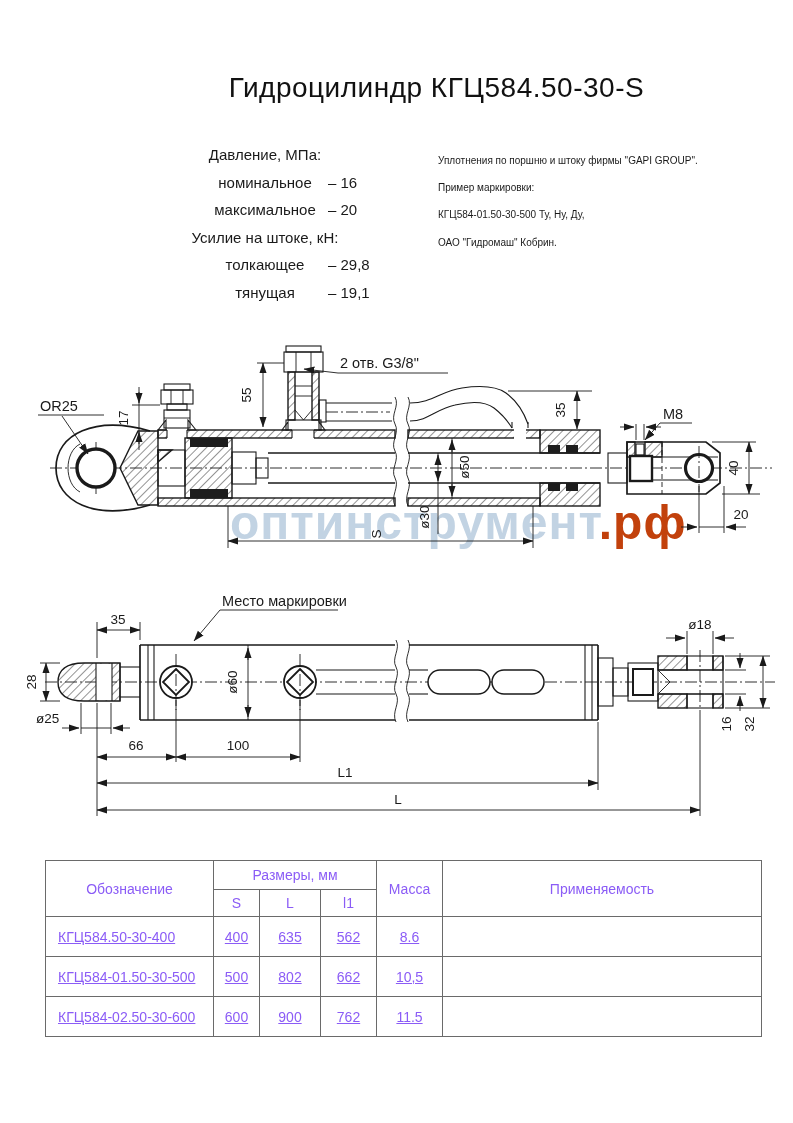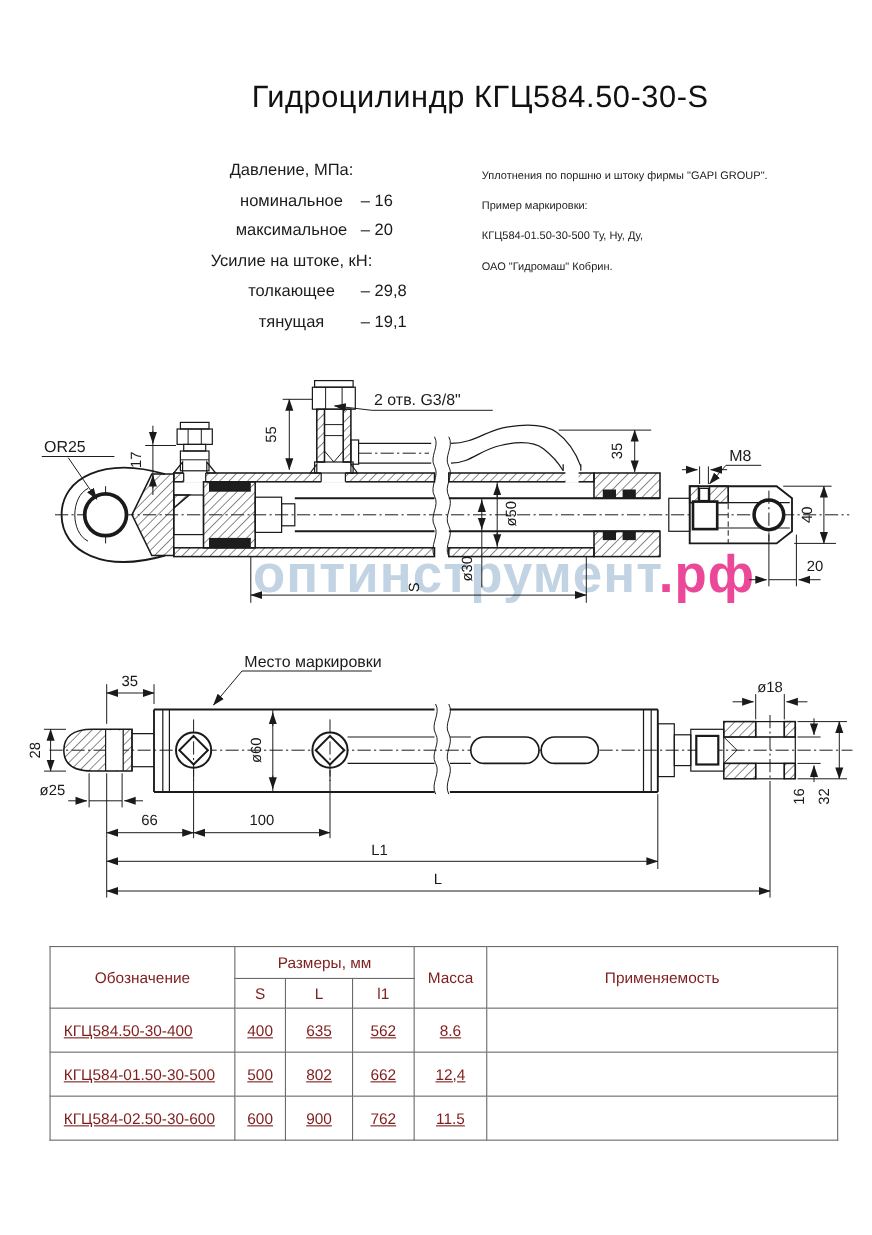--- a/index.html
+++ b/index.html
@@ -6,35 +6,35 @@
   #page{position:relative;width:793px;height:1123px;background:#fff;overflow:hidden;
         font-family:"Liberation Sans",sans-serif;color:#1a1a1a;}
   .abs{position:absolute;margin-left:40px;}
   #title{top:72px;left:0;width:793px;text-align:center;font-size:28px;letter-spacing:.5px;color:#111;}
   .specs{top:146px;left:60px;width:330px;font-size:15px;text-align:center;}
   .spec-row{position:relative;height:27.5px;}
   .spec-val{position:absolute;left:228px;top:0;}
   .note{top:147px;left:398px;width:370px;font-size:10px;line-height:27.2px;white-space:nowrap;}
   #watermark{top:495px;left:190px;font-size:48px;font-weight:700;letter-spacing:1px;
              color:#c2d3e3;z-index:1;white-space:nowrap;}
-  #watermark .wm2{color:#ec4899;}
+  #watermark .wm2{color:#c2410c;}
   svg{position:absolute;left:0;z-index:2;}
   svg text{font-family:"Liberation Sans",sans-serif;fill:#1a1a1a;}
   .dim{font-size:13.5px;}
   .lbl{font-size:14.5px;}
   .ln{stroke:#1a1a1a;stroke-width:1.7;fill:none;}
   .ln2{stroke:#1a1a1a;stroke-width:1.1;fill:none;}
   .thin{stroke:#1a1a1a;stroke-width:.9;fill:none;}
   .cl{stroke:#1a1a1a;stroke-width:.9;fill:none;stroke-dasharray:12 3 2 3;}
   .hatch{fill:url(#h);stroke:#1a1a1a;stroke-width:1.4;}
   .dark{fill:#1d1d1d;stroke:none;}
   .wh{fill:#fff;stroke:none;}
   
   #spec-table{position:absolute;left:45px;top:860px;z-index:2;border-collapse:collapse;
-              font-size:14px;color:#7f1d1d;}
+              font-size:14px;color:#8b5cf6;}
   #spec-table td,#spec-table th{border:1.6px solid #6a6a6a;font-weight:400;padding:0;text-align:center;}
   #spec-table .des{width:155px;text-align:left;padding-left:12px;}
   #spec-table .cs{width:45px;} #spec-table .clm{width:60px;} #spec-table .cl1{width:55px;}
   #spec-table .cm{width:65px;margin-left:12px;} #spec-table .ca{width:318px;}
   #spec-table tr.h1 td{height:28px;} #spec-table tr.h2 td{height:26px;}
   #spec-table tr.r td{height:39px;text-decoration:underline;}
 </style>
 </head>
 <body>
 
@@ -447,21 +447,21 @@
       <td>635</td>
       <td>562</td>
       <td>8.6</td>
       <td></td>
     </tr>
     <tr class="r">
       <td class="des">КГЦ584-01.50-30-500</td>
       <td>500</td>
       <td>802</td>
       <td>662</td>
-      <td>12,4</td>
+      <td>10,5</td>
       <td></td>
     </tr>
     <tr class="r">
       <td class="des">КГЦ584-02.50-30-600</td>
       <td>600</td>
       <td>900</td>
       <td>762</td>
       <td>11.5</td>
       <td></td>
     </tr>

